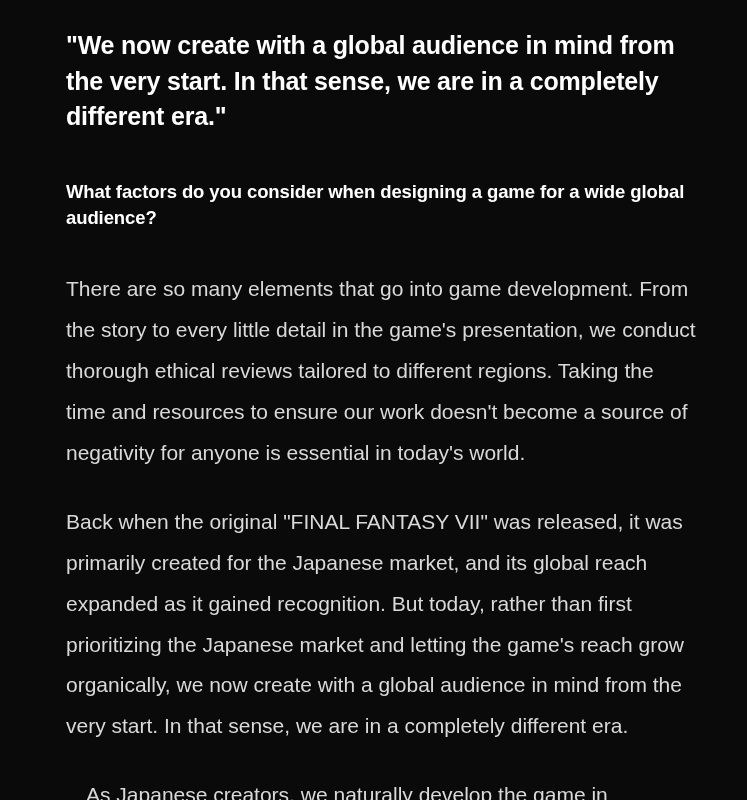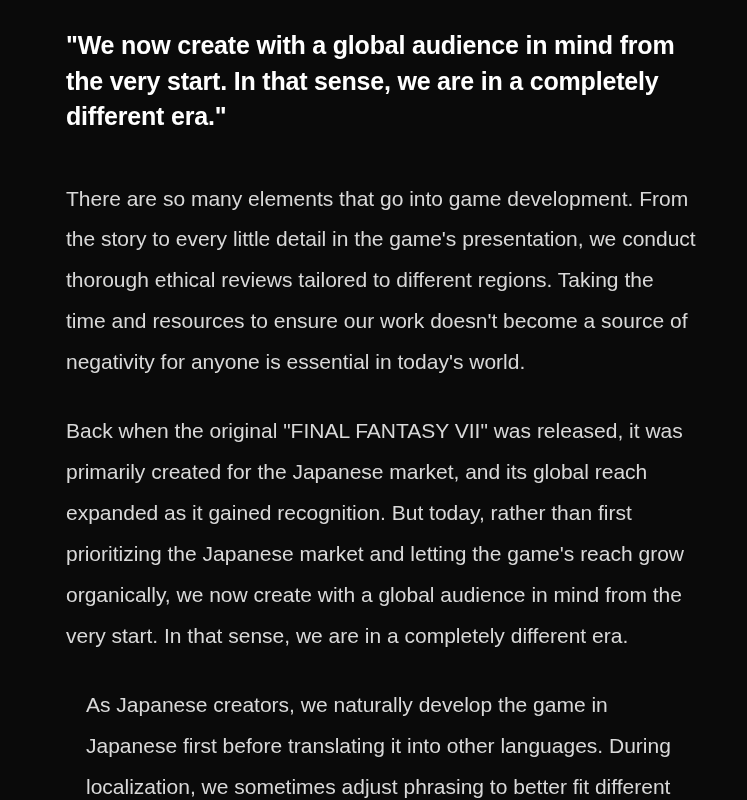--- a/index.html
+++ b/index.html
@@ -47,20 +47,21 @@
     margin-left: 20px;
   }
 </style>
 </head>
 <body>
 
 <div class="article">
 
   <p class="pull-quote">"We now create with a global audience in mind from the very start. In that sense, we are in a completely different era."</p>
 
+  <h2 class="section-question">What factors do you consider when designing a game for a wide global audience?</h2>
 
   <p class="body-para">There are so many elements that go into game development. From the story to every little detail in the game's presentation, we conduct thorough ethical reviews tailored to different regions. Taking the time and resources to ensure our work doesn't become a source of negativity for anyone is essential in today's world.</p>
 
   <p class="body-para">Back when the original "FINAL FANTASY VII" was released, it was primarily created for the Japanese market, and its global reach expanded as it gained recognition. But today, rather than first prioritizing the Japanese market and letting the game's reach grow organically, we now create with a global audience in mind from the very start. In that sense, we are in a completely different era.</p>
 
   <p class="body-para">As Japanese creators, we naturally develop the game in Japanese first before translating it into other languages. During localization, we sometimes adjust phrasing to better fit different cultural contexts. However, this is a delicate process — players who have a deep respect and strong feelings for the original work often notice even the slightest differences between the Japanese and translated versions and ask why certain changes were made. It's a challenge we constantly navigate in game creation.</p>
 
 </div>
 
 </body></html>

